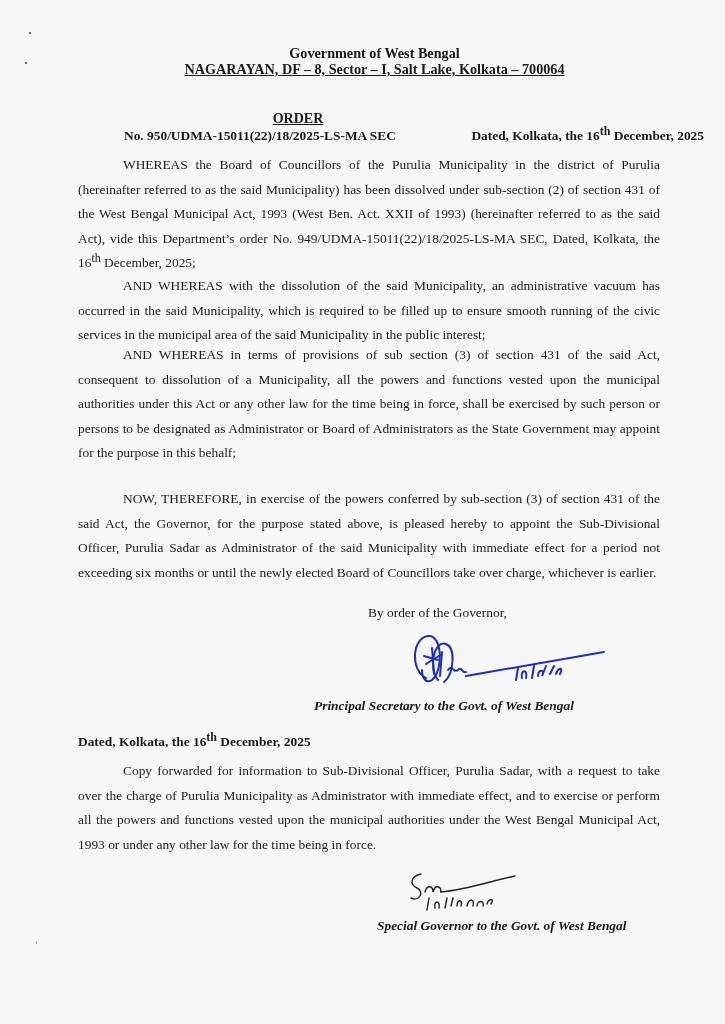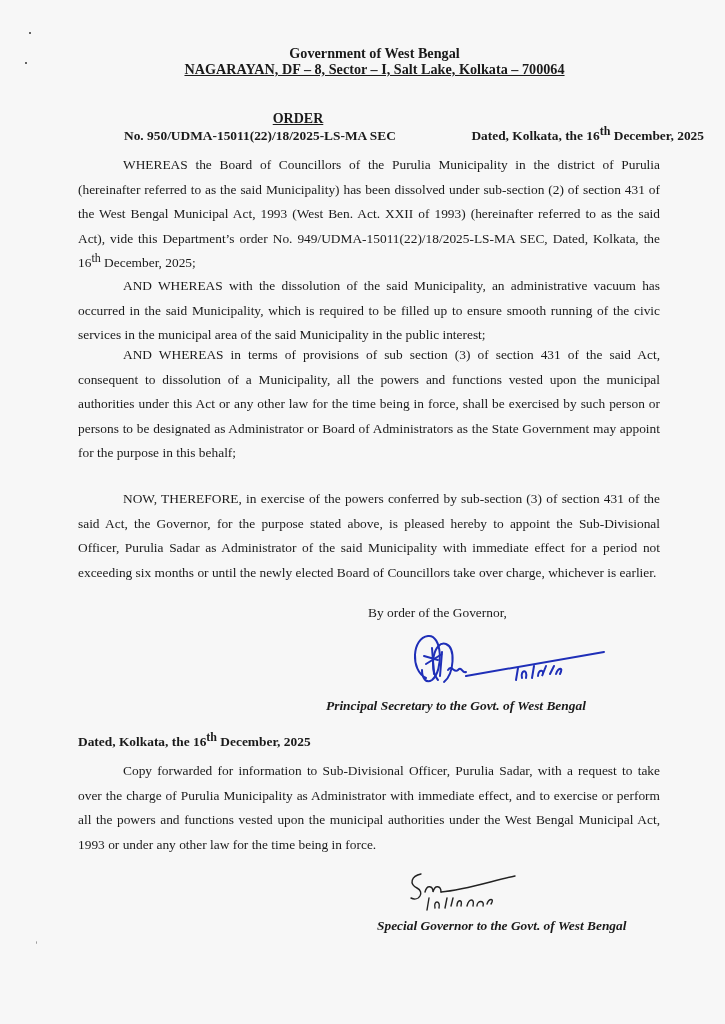--- a/index.html
+++ b/index.html
@@ -52,21 +52,21 @@
 <svg class="sig" style="left:408px;top:630px;" width="200" height="70" viewBox="0 0 200 70">
   <g fill="none" stroke="#1f2fb8" stroke-width="2" stroke-linecap="round">
     <path d="M18 48 C2 40 4 8 20 6 C34 4 36 40 24 50 C18 54 14 48 14 40"></path>
     <path d="M30 50 C20 38 26 10 38 14 C48 18 46 44 36 52"></path>
     <path d="M16 26 L30 30 M18 34 L34 24 M24 18 L26 44 M34 22 L32 46"></path>
     <path d="M40 40 C44 34 46 44 50 40 C54 36 54 44 58 42"></path>
     <path d="M58 46 L196 22"></path>
     <path d="M108 50 L110 38 M114 48 C112 40 120 38 118 48 M124 48 L126 36 M130 46 C130 38 138 40 134 46 L138 36 M142 44 L146 36 M148 44 C150 38 156 36 152 44"></path>
   </g>
 </svg>
-<div class="sig-title" style="left:314px;top:698px;margin-left:12px;">Principal Secretary to the Govt. of West Bengal</div>
+<div class="sig-title" style="left:314px;top:698px;">Principal Secretary to the Govt. of West Bengal</div>
 
 <div class="ref-line" style="top:734px;">
   <span class="date" style="padding-right:22px;"><span>Dated, Kolkata, the 16</span><sup>th</sup><span> December, 2025</span></span>
 </div>
 
 <div class="para" style="top:759px;">Copy forwarded for information to Sub-Divisional Officer, Purulia Sadar, with a request to take over the charge of Purulia Municipality as Administrator with immediate effect, and to exercise or perform all the powers and functions vested upon the municipal authorities under the West Bengal Municipal Act, 1993 or under any other law for the time being in force.</div>
 
 <svg class="sig" style="left:405px;top:870px;" width="140" height="48" viewBox="0 0 140 48">
   <g fill="none" stroke="#222222" stroke-width="1.4" stroke-linecap="round">
     <path d="M16 4 C6 6 4 14 12 18 C20 22 14 32 6 28"></path>

